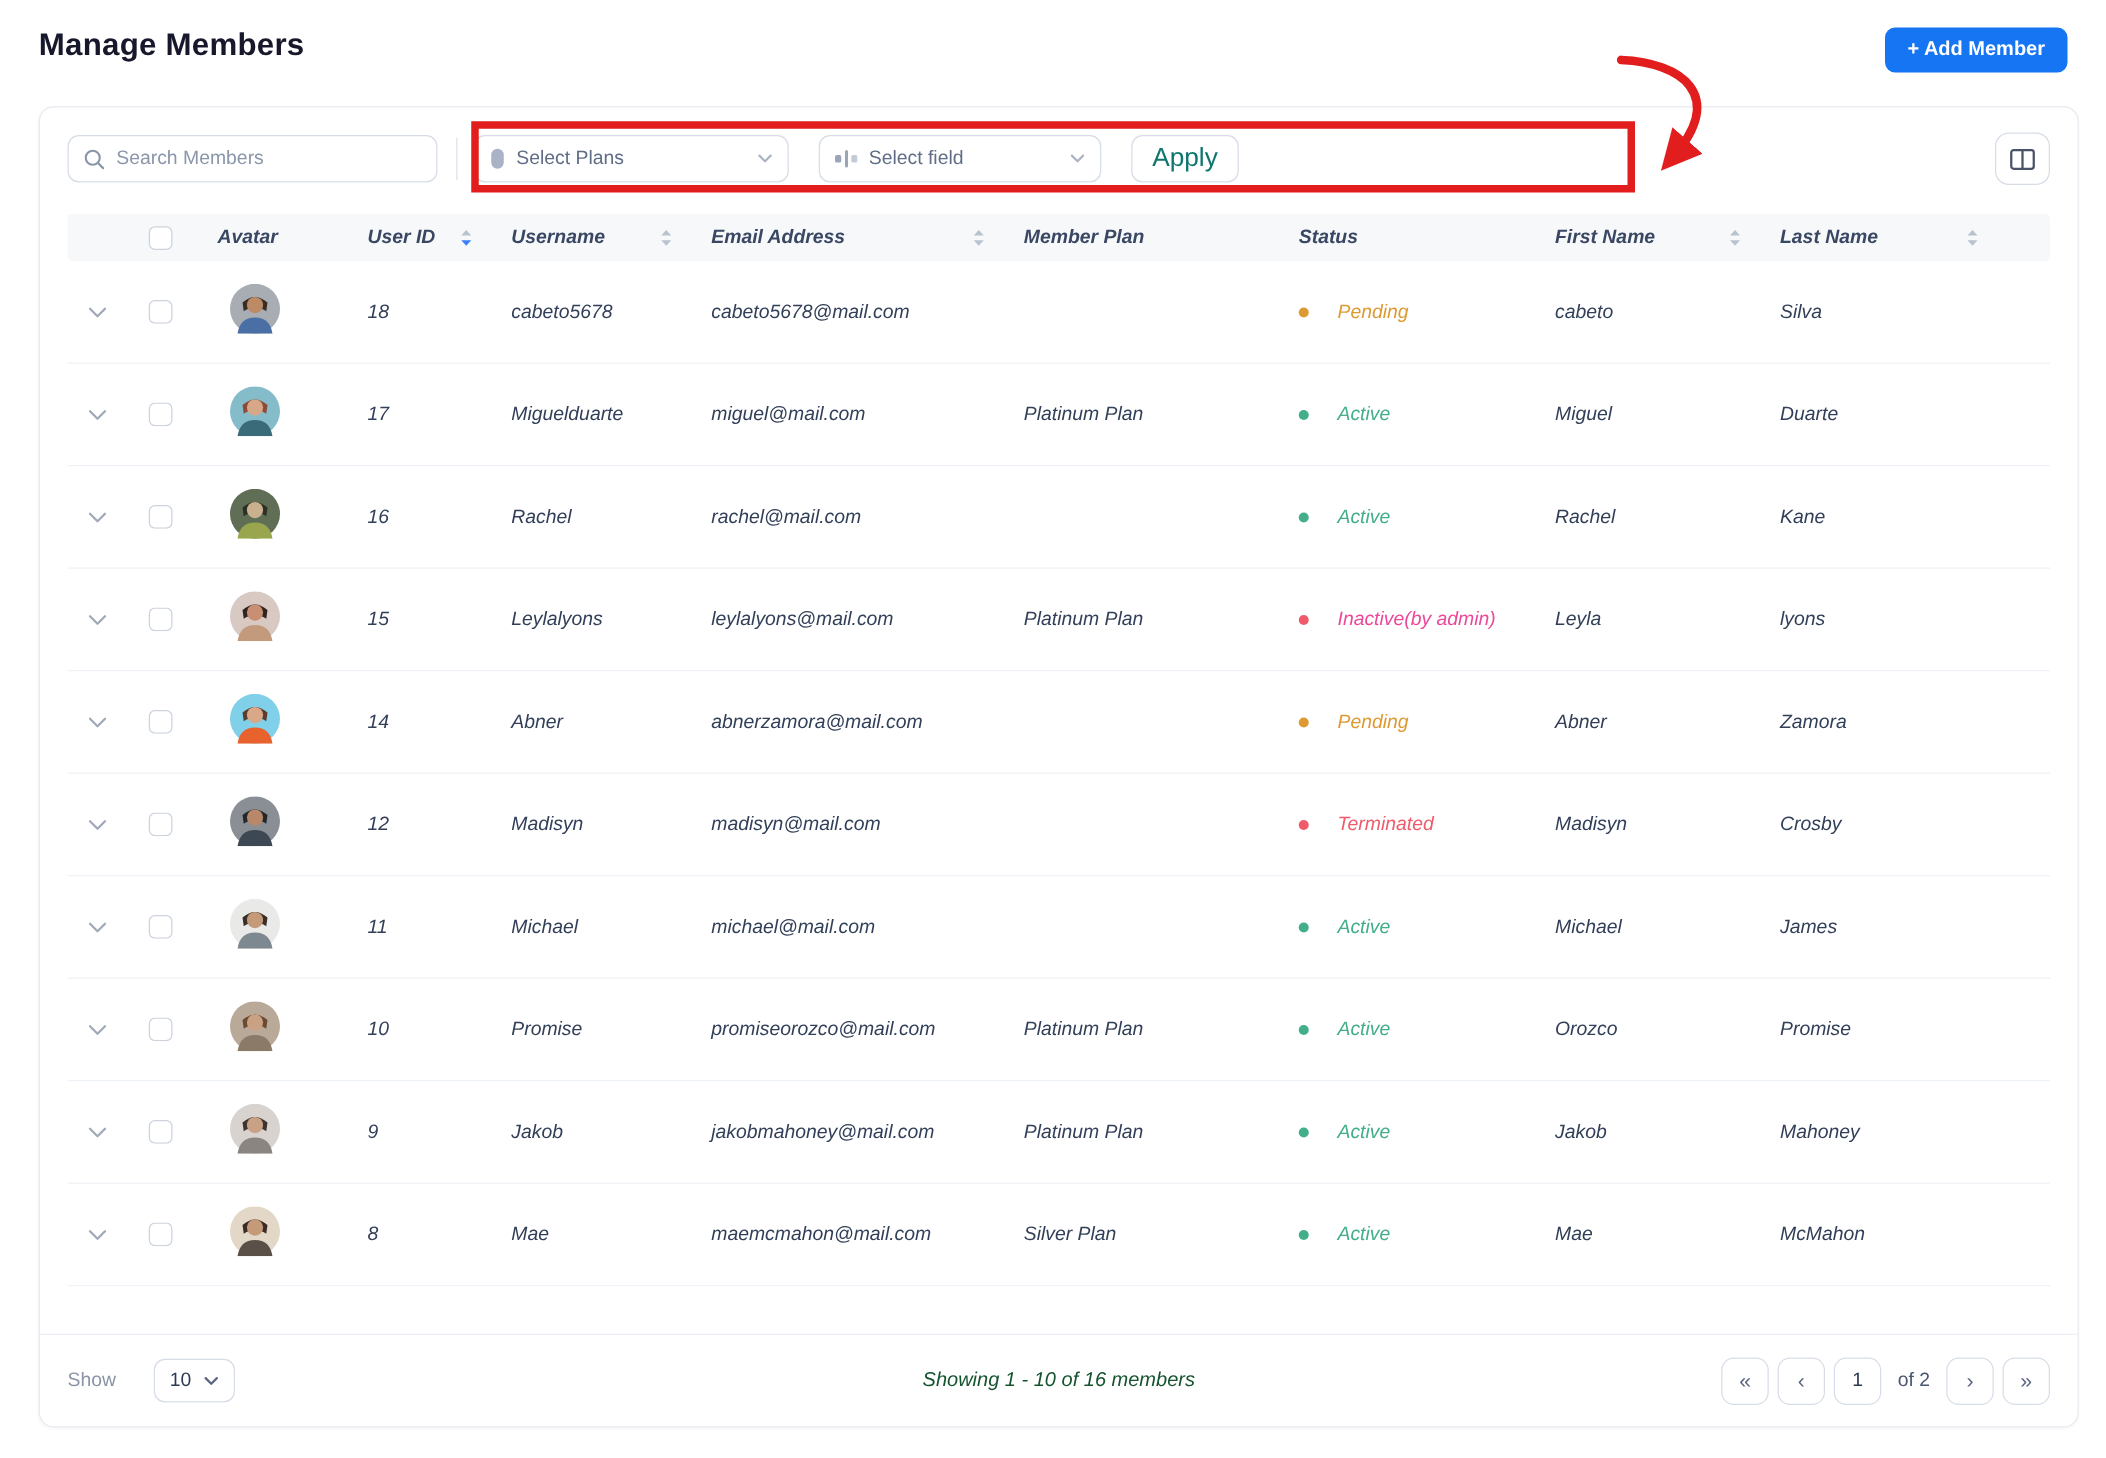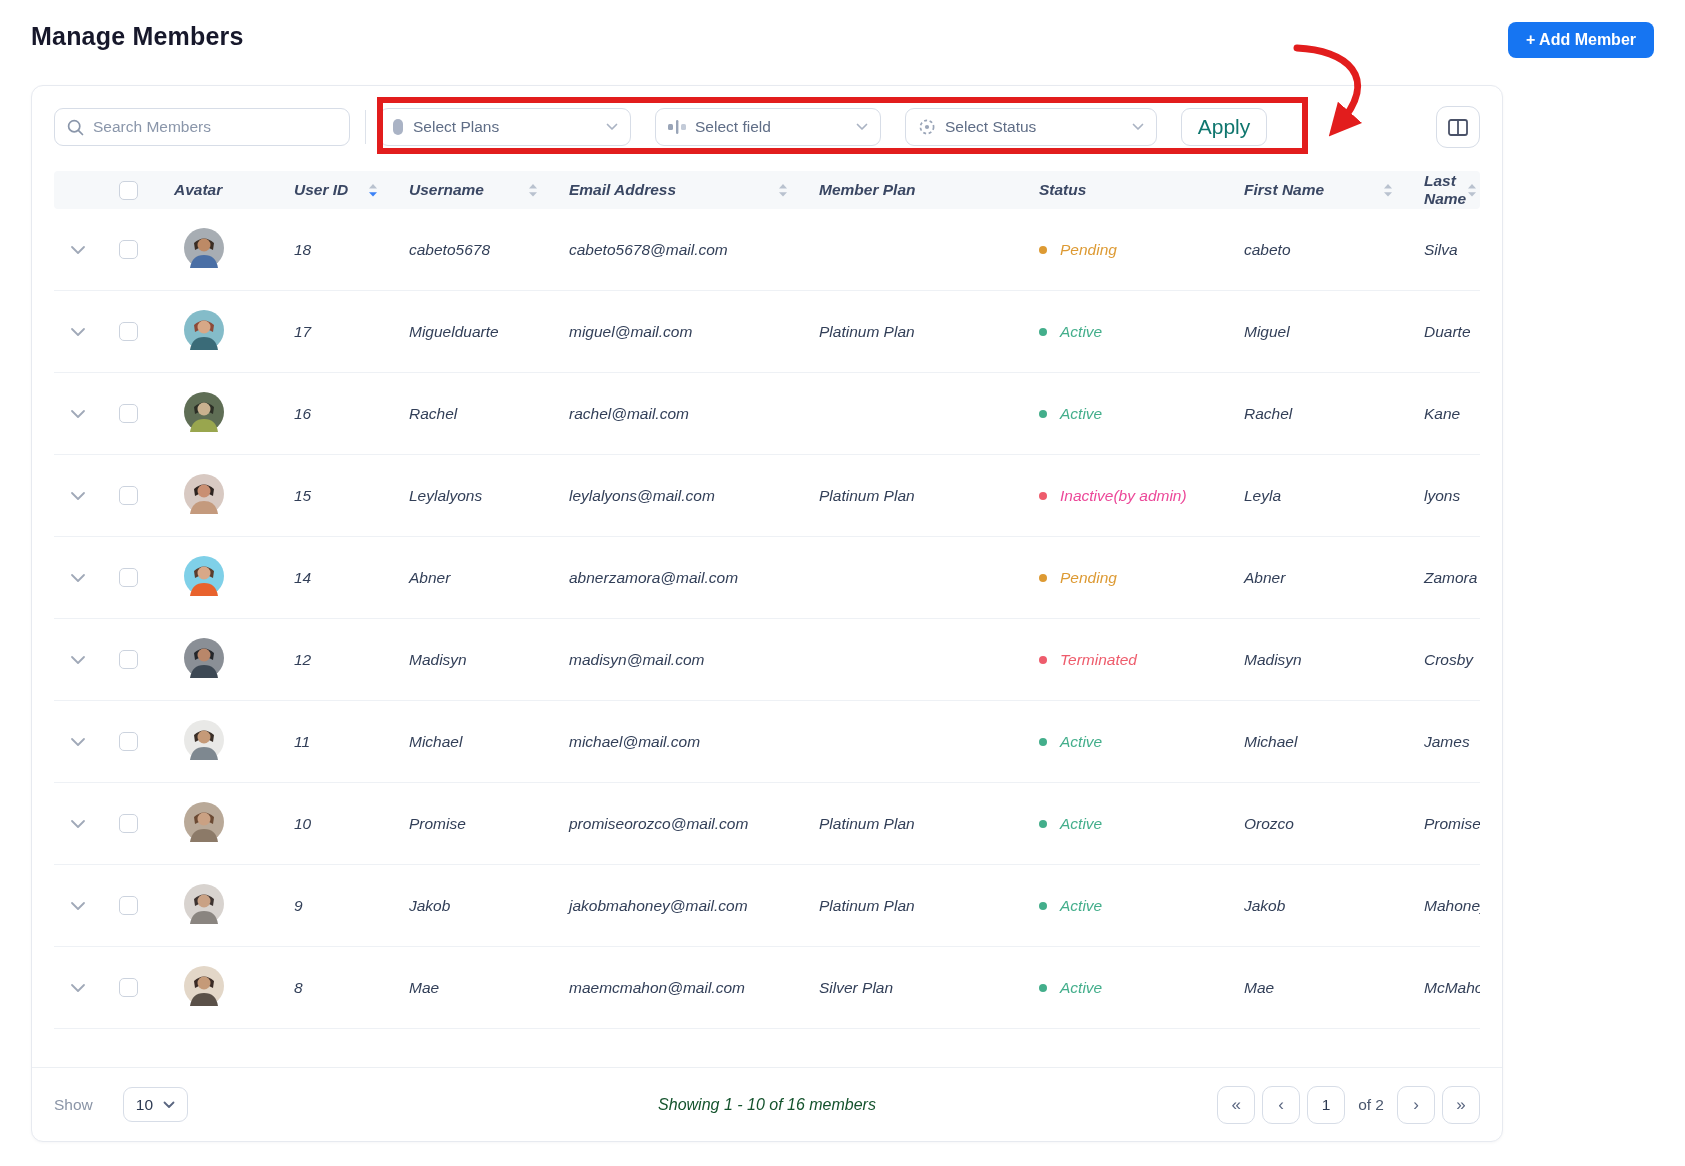--- a/index.html
+++ b/index.html
@@ -6,21 +6,21 @@
   html,body { width:1685px; height:1166px; background:#fff; font-family:"Liberation Sans", sans-serif; overflow:hidden; }
   .page { position:relative; width:1685px; height:1166px; }
 
   
   .top-bar { display:flex; justify-content:space-between; align-items:flex-start; padding:22px 31px 0 31px; }
   .page-title { font-size:25px; font-weight:700; color:#17182b; letter-spacing:.2px; }
   .add-member-btn { background:#1675f2; color:#fff; border:none; border-radius:8px; font-size:16px; font-weight:600;
     padding:9px 18px; cursor:pointer; font-family:inherit; }
 
   
-  .card { position:absolute; left:31px; top:85px; width:1472px; height:1057px; background:#fff;
+  .card { position:absolute; left:31px; top:85px; width:1632px; height:1057px; background:#fff;
     border:1px solid #e7eaf0; border-radius:12px; box-shadow:0 1px 3px rgba(20,30,60,.04); }
 
   
   .filter-row { display:flex; align-items:center; padding:22px 22px 0 22px; height:60px; }
   .search-box { display:flex; align-items:center; width:296px; height:38px; border:1px solid #d7dde7; border-radius:9px;
     padding:0 12px; gap:9px; background:#fff; }
   .search-box input { border:none; outline:none; flex:1; font-size:15.5px; color:#33415c; font-family:inherit; background:transparent; }
   .search-box input::placeholder { color:#8a96aa; }
   .v-divider { width:1px; height:34px; background:#dde2ea; margin:0 13px 0 15px; }
   .select-box { display:flex; align-items:center; height:38px; border:1px solid #d7dde7; border-radius:9px;
@@ -42,21 +42,21 @@
   .th { display:flex; align-items:center; font-size:15.5px; font-weight:600; color:#3a4763; padding-left:20px; }
   .th.center { justify-content:center; padding-left:0; }
   .sort-ic { margin-left:auto; margin-right:10px; flex:none; }
   .th.last .sort-ic { margin-right:56px; }
   .tr { height:82px; border-bottom:1px solid #eef1f5; }
   .td { font-size:15.5px; color:#323f58; padding-left:20px; overflow:hidden; white-space:nowrap; }
   .td.center { display:flex; justify-content:center; padding-left:0; }
   .expand-cell { display:flex; justify-content:center; padding-left:0; cursor:pointer; }
   .checkbox { width:19px; height:19px; border:1.5px solid #ccd3de; border-radius:5px; background:#fff; cursor:pointer; }
   .avatar { width:40px; height:40px; border-radius:50%; overflow:hidden; margin-left:10px; flex:none; }
-  .status-cell { display:flex; align-items:center; gap:13px; }
+  .status-cell { display:flex; align-items:center; gap:23px; }
   .dot { width:8px; height:8px; border-radius:50%; flex:none; }
 
   
   .tfoot { position:absolute; left:0; right:0; bottom:0; height:74px; border-top:1px solid #eceff3;
     display:flex; align-items:center; padding:0 22px; }
   .show-group { display:flex; align-items:center; gap:30px; }
   .show-lbl { font-size:15.5px; color:#8a94a6; }
   .page-size { display:flex; align-items:center; gap:10px; border:1px solid #d7dde7; border-radius:9px;
     height:35px; padding:0 12px; cursor:pointer; }
   .page-size .val { font-size:15.5px; color:#2d3a52; }
@@ -122,34 +122,20 @@
             </svg>
         </span>
         <span class="lbl">Select field</span>
         <span class="icon">
           <svg width="12" height="8" viewBox="0 0 12 8">
               <polyline points="1.5,1.5 6,6 10.5,1.5" fill="none" stroke="#aab3c3" stroke-width="1.7" stroke-linecap="round" stroke-linejoin="round"></polyline>
             </svg>
         </span>
       </div>
 
-      <div class="select-box sel-status">
-        <span class="icon">
-          <svg width="18" height="18" viewBox="0 0 18 18">
-              <circle cx="9" cy="9" r="6.6" fill="none" stroke="#9aa5b8" stroke-width="1.7" stroke-dasharray="3 2.6"></circle>
-              <circle cx="9" cy="9" r="2.1" fill="#9aa5b8"></circle>
-            </svg>
-        </span>
-        <span class="lbl">Select Status</span>
-        <span class="icon">
-          <svg width="12" height="8" viewBox="0 0 12 8">
-              <polyline points="1.5,1.5 6,6 10.5,1.5" fill="none" stroke="#aab3c3" stroke-width="1.7" stroke-linecap="round" stroke-linejoin="round"></polyline>
-            </svg>
-        </span>
-      </div>
 
       <button class="apply-btn">Apply</button>
       <div class="spacer"></div>
       <button class="columns-btn">
         <span class="icon">
           <svg width="20" height="17" viewBox="0 0 20 17">
               <rect x="1" y="1" width="18" height="15" rx="2" fill="none" stroke="#4a5268" stroke-width="1.8"></rect>
               <line x1="10" y1="1" x2="10" y2="16" stroke="#4a5268" stroke-width="1.8"></line>
             </svg>
         </span>

